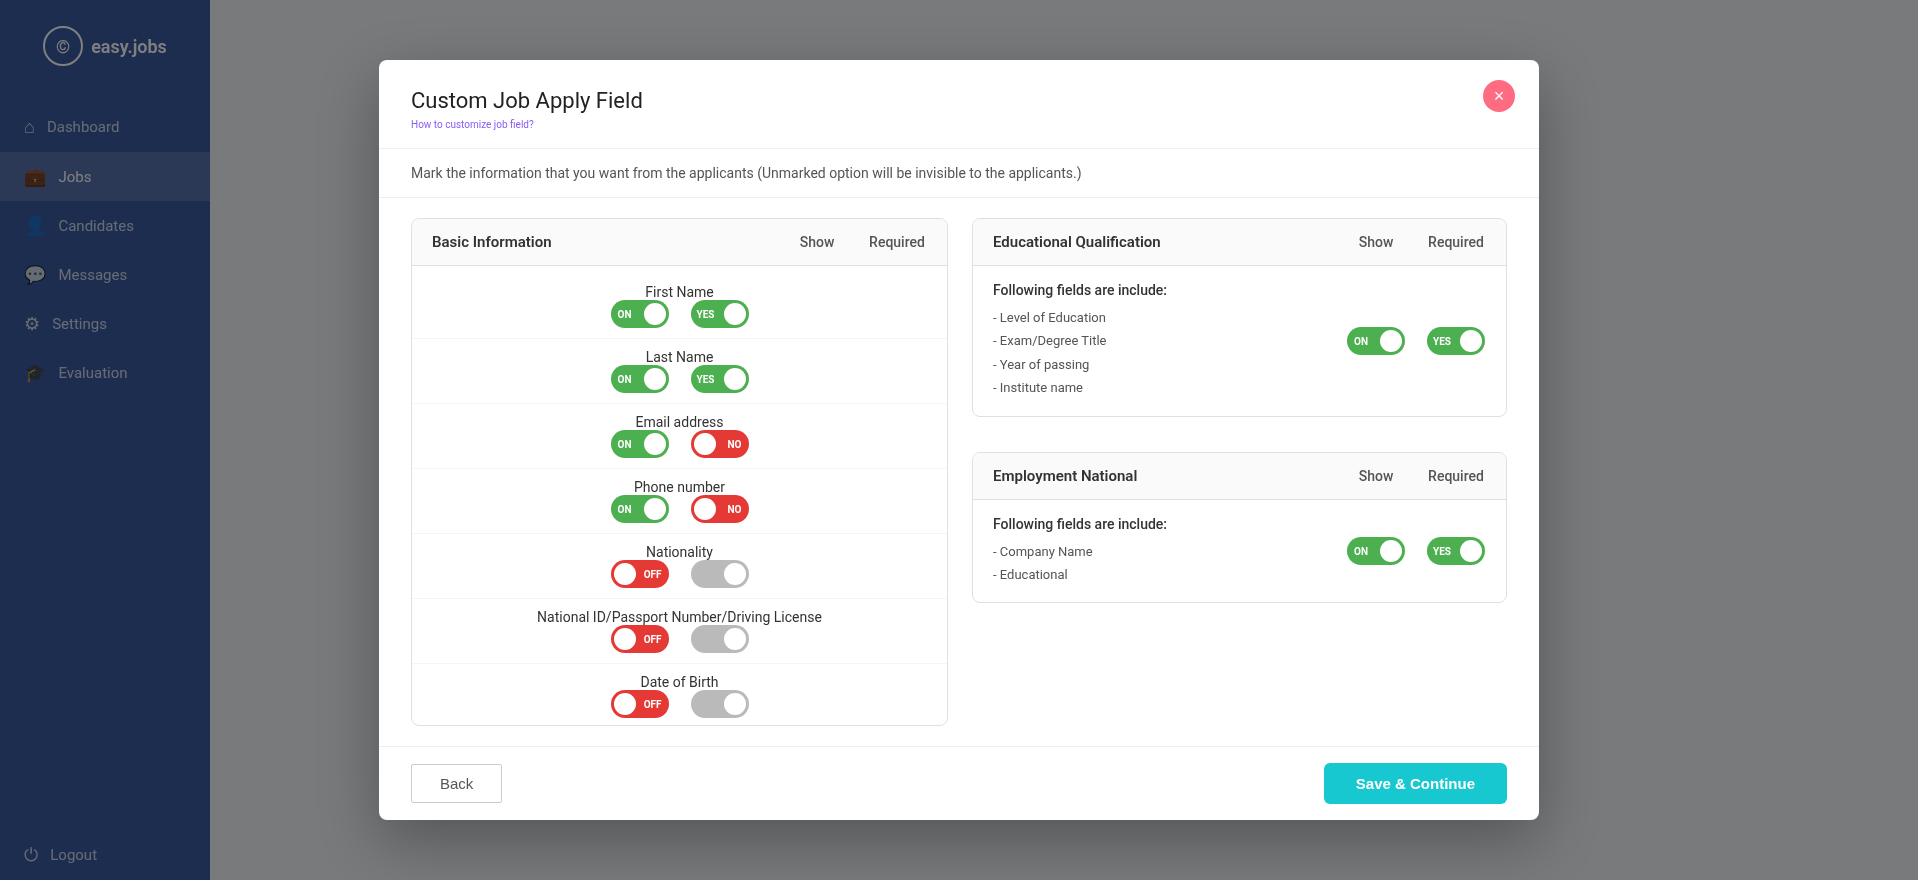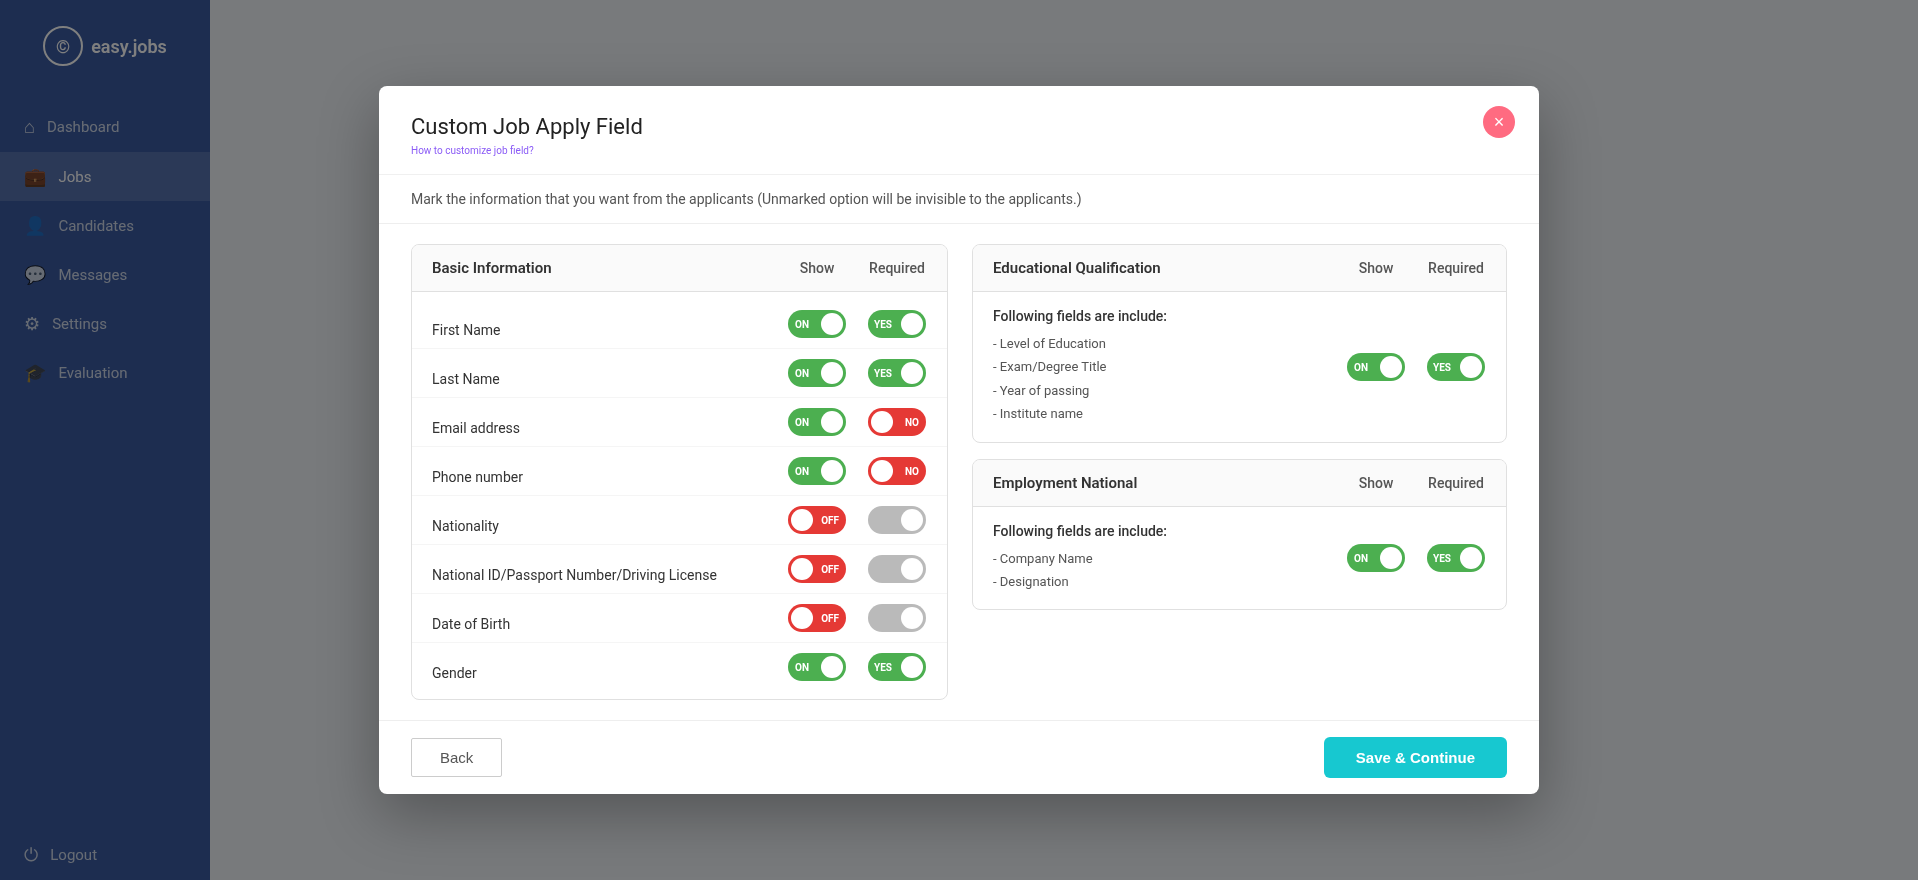--- a/index.html
+++ b/index.html
@@ -163,23 +163,24 @@
       font-size: 14px;
       color: #555;
       font-weight: 500;
       min-width: 60px;
       text-align: center;
     }
 
     .card-body { padding: 8px 0; }
     .field-row {
       display: flex;
-      align-items: flex-end;
+      align-items: center;
       padding: 10px 20px;
       border-bottom: 1px solid #f5f5f5;
+      flex-direction: column;
     }
     .field-row:last-child { border-bottom: none; }
     .field-name {
       flex: 1;
       font-size: 14px;
       color: #333;
     }
     .toggles {
       display: flex;
       gap: 20px;
@@ -188,21 +189,21 @@
       min-width: 60px;
       display: flex;
       justify-content: center;
     }
 
     
     .right-cards {
       flex: 1;
       display: flex;
       flex-direction: column;
-      gap: 16px;
+      gap: 35px;
     }
 
     .edu-card, .emp-card {
       border: 1px solid #e0e0e0;
       border-radius: 8px;
       overflow: hidden;
     }
     .edu-card-header, .emp-card-header {
       display: flex;
       align-items: center;
@@ -521,21 +522,21 @@
             <div class="card-header-cols">
               <span class="col-label">Show</span>
               <span class="col-label">Required</span>
             </div>
           </div>
           <div class="edu-field-row">
             <div class="edu-field-info">
               <div class="edu-includes">Following fields are include:</div>
               <div class="edu-list">
                 <div>- Company Name</div>
-                <div>- Designation</div>
+                <div>- Educational</div>
               </div>
             </div>
             <div class="edu-toggles">
               <div class="edu-toggle-wrap">
                 <div style="position:relative;width:58px;height:28px;background:#4caf50;border-radius:20px;cursor:pointer;">
                   <span style="position:absolute;left:7px;top:50%;transform:translateY(-50%);font-size:10px;font-weight:700;color:white;">ON</span>
                   <span style="position:absolute;right:3px;top:3px;width:22px;height:22px;background:white;border-radius:50%;"></span>
                 </div>
               </div>
               <div class="edu-toggle-wrap">

